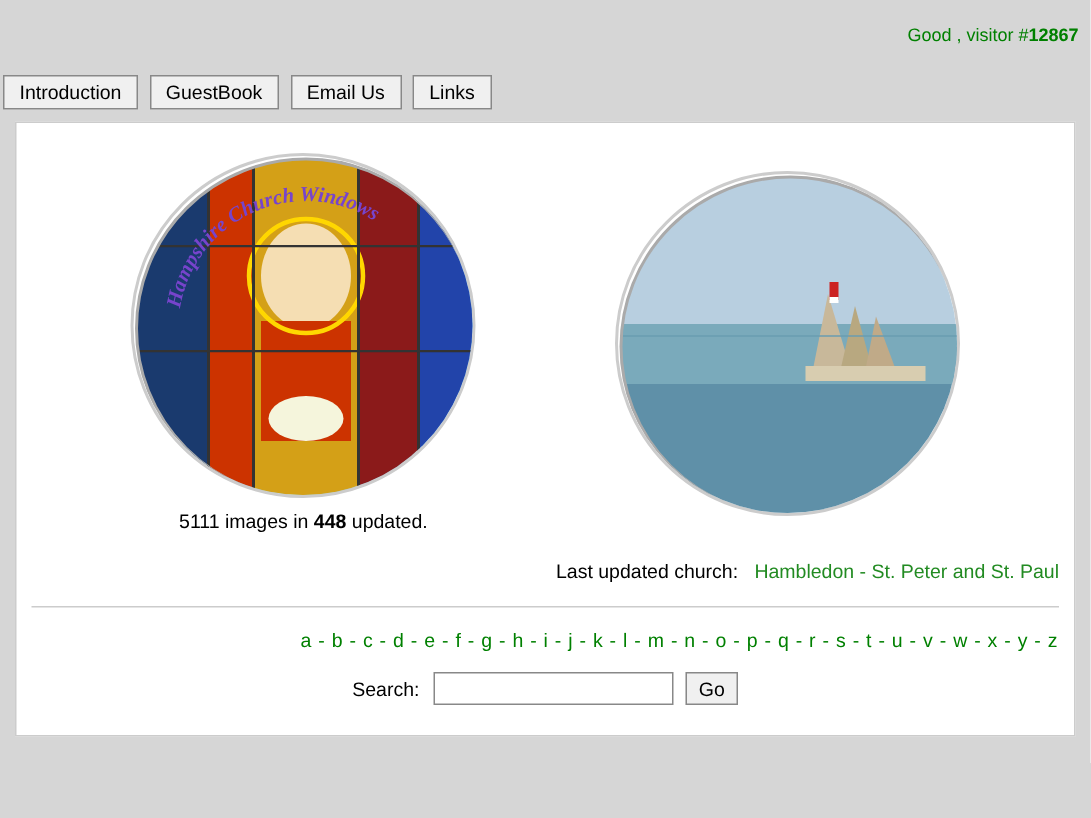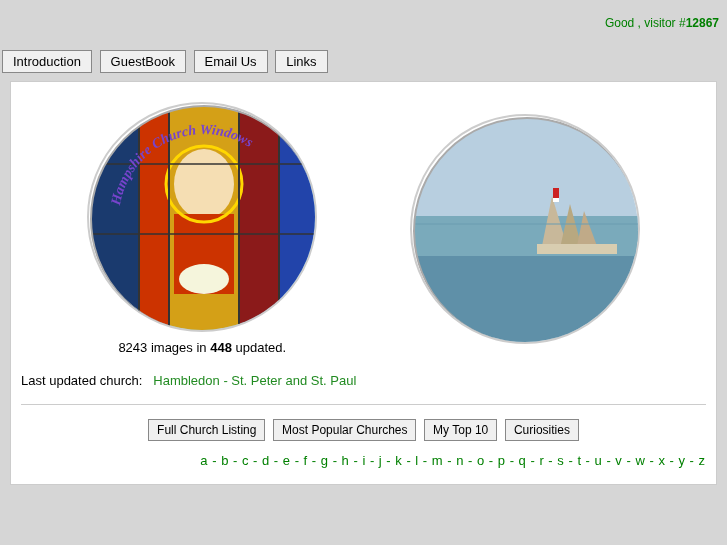--- a/index.html
+++ b/index.html
@@ -59,21 +59,21 @@
     }
     .image-caption {
       margin-top: 8px;
       font-size: 13px;
       text-align: center;
     }
     .image-caption b {
       font-weight: bold;
     }
     #last-updated {
-      text-align: left;
+      text-align: right;
       padding: 8px 0;
       font-size: 13px;
     }
     #last-updated a {
       color: #228B22;
       text-decoration: none;
     }
     #divider {
       border: none;
       border-top: 1px solid #ccc;
@@ -181,21 +181,21 @@
 
           <circle cx="115" cy="115" r="113" fill="none" stroke="#aaa" stroke-width="2"></circle>
 
           <path id="top-arc" d="M 30,115 A 85,85 0 0,1 200,115" fill="none"></path>
           <text font-family="Georgia,serif" font-style="italic" font-weight="bold" font-size="14" fill="#7744cc">
             <textPath href="#top-arc" startOffset="5%">Hampshire Church Windows</textPath>
           </text>
         </svg>
       </div>
       <div class="image-caption">
-        <span>8243 images in </span><b>448</b><span> updated.</span>
+        <span>5111 images in </span><b>448</b><span> updated.</span>
       </div>
     </div>
 
     <div class="church-image-container">
       <div class="circular-image">
         <svg width="230" height="230" viewBox="0 0 230 230" xmlns="http://www.w3.org/2000/svg">
           <defs>
             <clipPath id="circle-clip2">
               <circle cx="115" cy="115" r="113"></circle>
             </clipPath>
@@ -227,33 +227,26 @@
 
   <div id="last-updated">
     <span>Last updated church:</span>
     &nbsp;<a href="#" style="color:#228B22; text-decoration:none;">
       <span>Hambledon - St. Peter and St. Paul</span>
     </a>
   </div>
 
   <hr id="divider">
 
-  <div id="bottom-nav">
-    <a class="nav-btn" href="#">
-      <span>Full Church Listing</span>
-    </a>
-    <a class="nav-btn" href="#">
-      <span>Most Popular Churches</span>
-    </a>
-    <a class="nav-btn" href="#">
-      <span>My Top 10</span>
-    </a>
-    <a class="nav-btn" href="#">
-      <span>Curiosities</span>
-    </a>
-  </div>
 
   <div id="alpha-nav">
     <span id="alpha-links"><a href="#" style="color: rgb(0, 128, 0); text-decoration: none;">a</a> - <a href="#" style="color: rgb(0, 128, 0); text-decoration: none;">b</a> - <a href="#" style="color: rgb(0, 128, 0); text-decoration: none;">c</a> - <a href="#" style="color: rgb(0, 128, 0); text-decoration: none;">d</a> - <a href="#" style="color: rgb(0, 128, 0); text-decoration: none;">e</a> - <a href="#" style="color: rgb(0, 128, 0); text-decoration: none;">f</a> - <a href="#" style="color: rgb(0, 128, 0); text-decoration: none;">g</a> - <a href="#" style="color: rgb(0, 128, 0); text-decoration: none;">h</a> - <a href="#" style="color: rgb(0, 128, 0); text-decoration: none;">i</a> - <a href="#" style="color: rgb(0, 128, 0); text-decoration: none;">j</a> - <a href="#" style="color: rgb(0, 128, 0); text-decoration: none;">k</a> - <a href="#" style="color: rgb(0, 128, 0); text-decoration: none;">l</a> - <a href="#" style="color: rgb(0, 128, 0); text-decoration: none;">m</a> - <a href="#" style="color: rgb(0, 128, 0); text-decoration: none;">n</a> - <a href="#" style="color: rgb(0, 128, 0); text-decoration: none;">o</a> - <a href="#" style="color: rgb(0, 128, 0); text-decoration: none;">p</a> - <a href="#" style="color: rgb(0, 128, 0); text-decoration: none;">q</a> - <a href="#" style="color: rgb(0, 128, 0); text-decoration: none;">r</a> - <a href="#" style="color: rgb(0, 128, 0); text-decoration: none;">s</a> - <a href="#" style="color: rgb(0, 128, 0); text-decoration: none;">t</a> - <a href="#" style="color: rgb(0, 128, 0); text-decoration: none;">u</a> - <a href="#" style="color: rgb(0, 128, 0); text-decoration: none;">v</a> - <a href="#" style="color: rgb(0, 128, 0); text-decoration: none;">w</a> - <a href="#" style="color: rgb(0, 128, 0); text-decoration: none;">x</a> - <a href="#" style="color: rgb(0, 128, 0); text-decoration: none;">y</a> - <a href="#" style="color: rgb(0, 128, 0); text-decoration: none;">z</a></span>
   </div>
 
+  <div id="search-row">
+    <label style="margin-right:6px;">Search:</label>
+    <input type="text" style="">
+    <button>
+      <span>Go</span>
+    </button>
+  </div>
 
 </div>
 
 </body></html>

